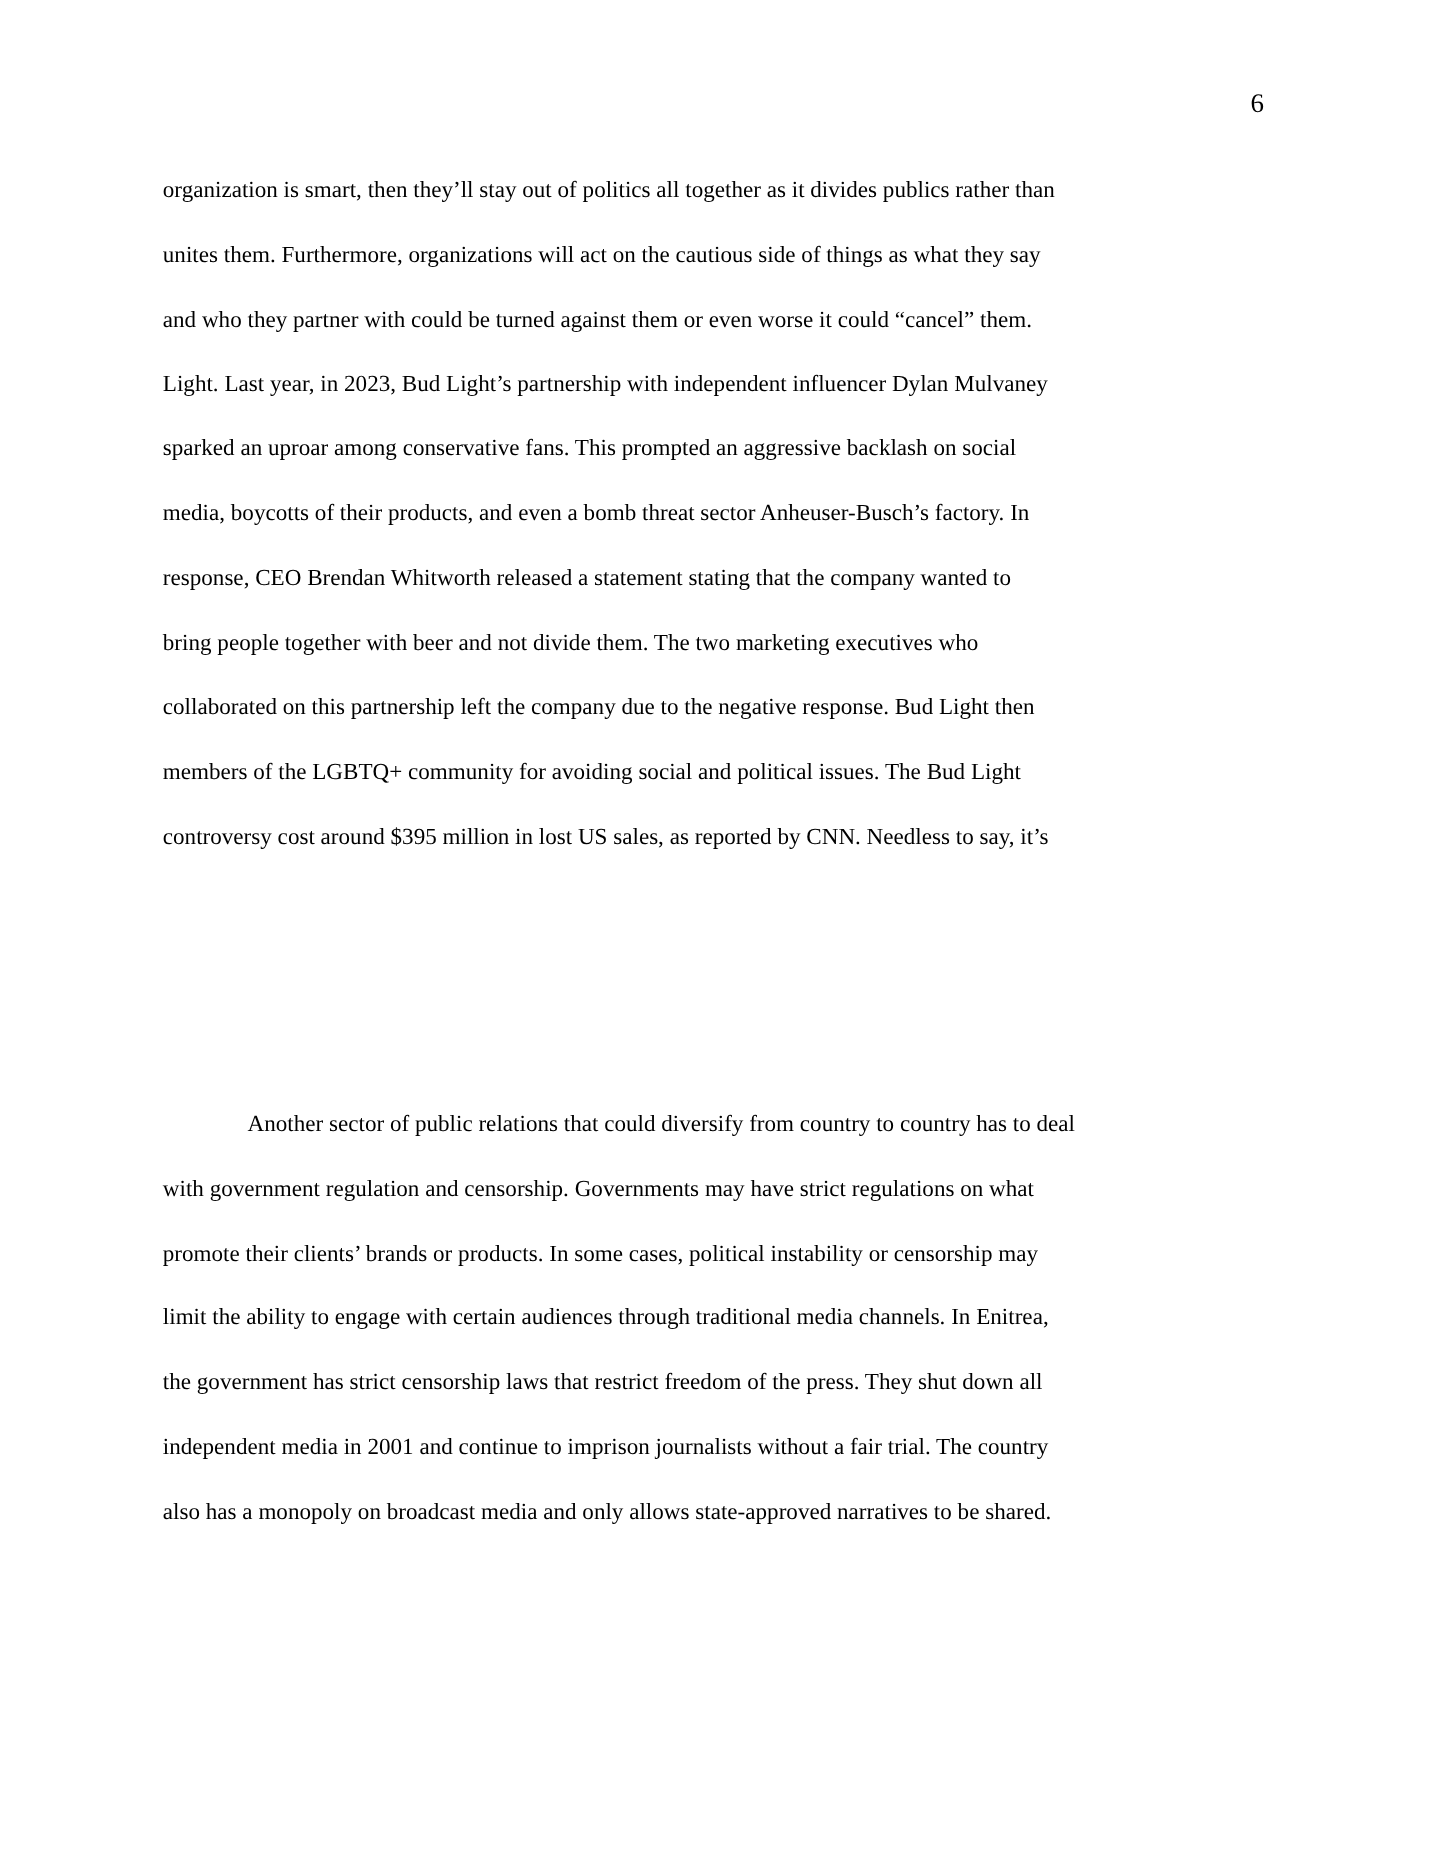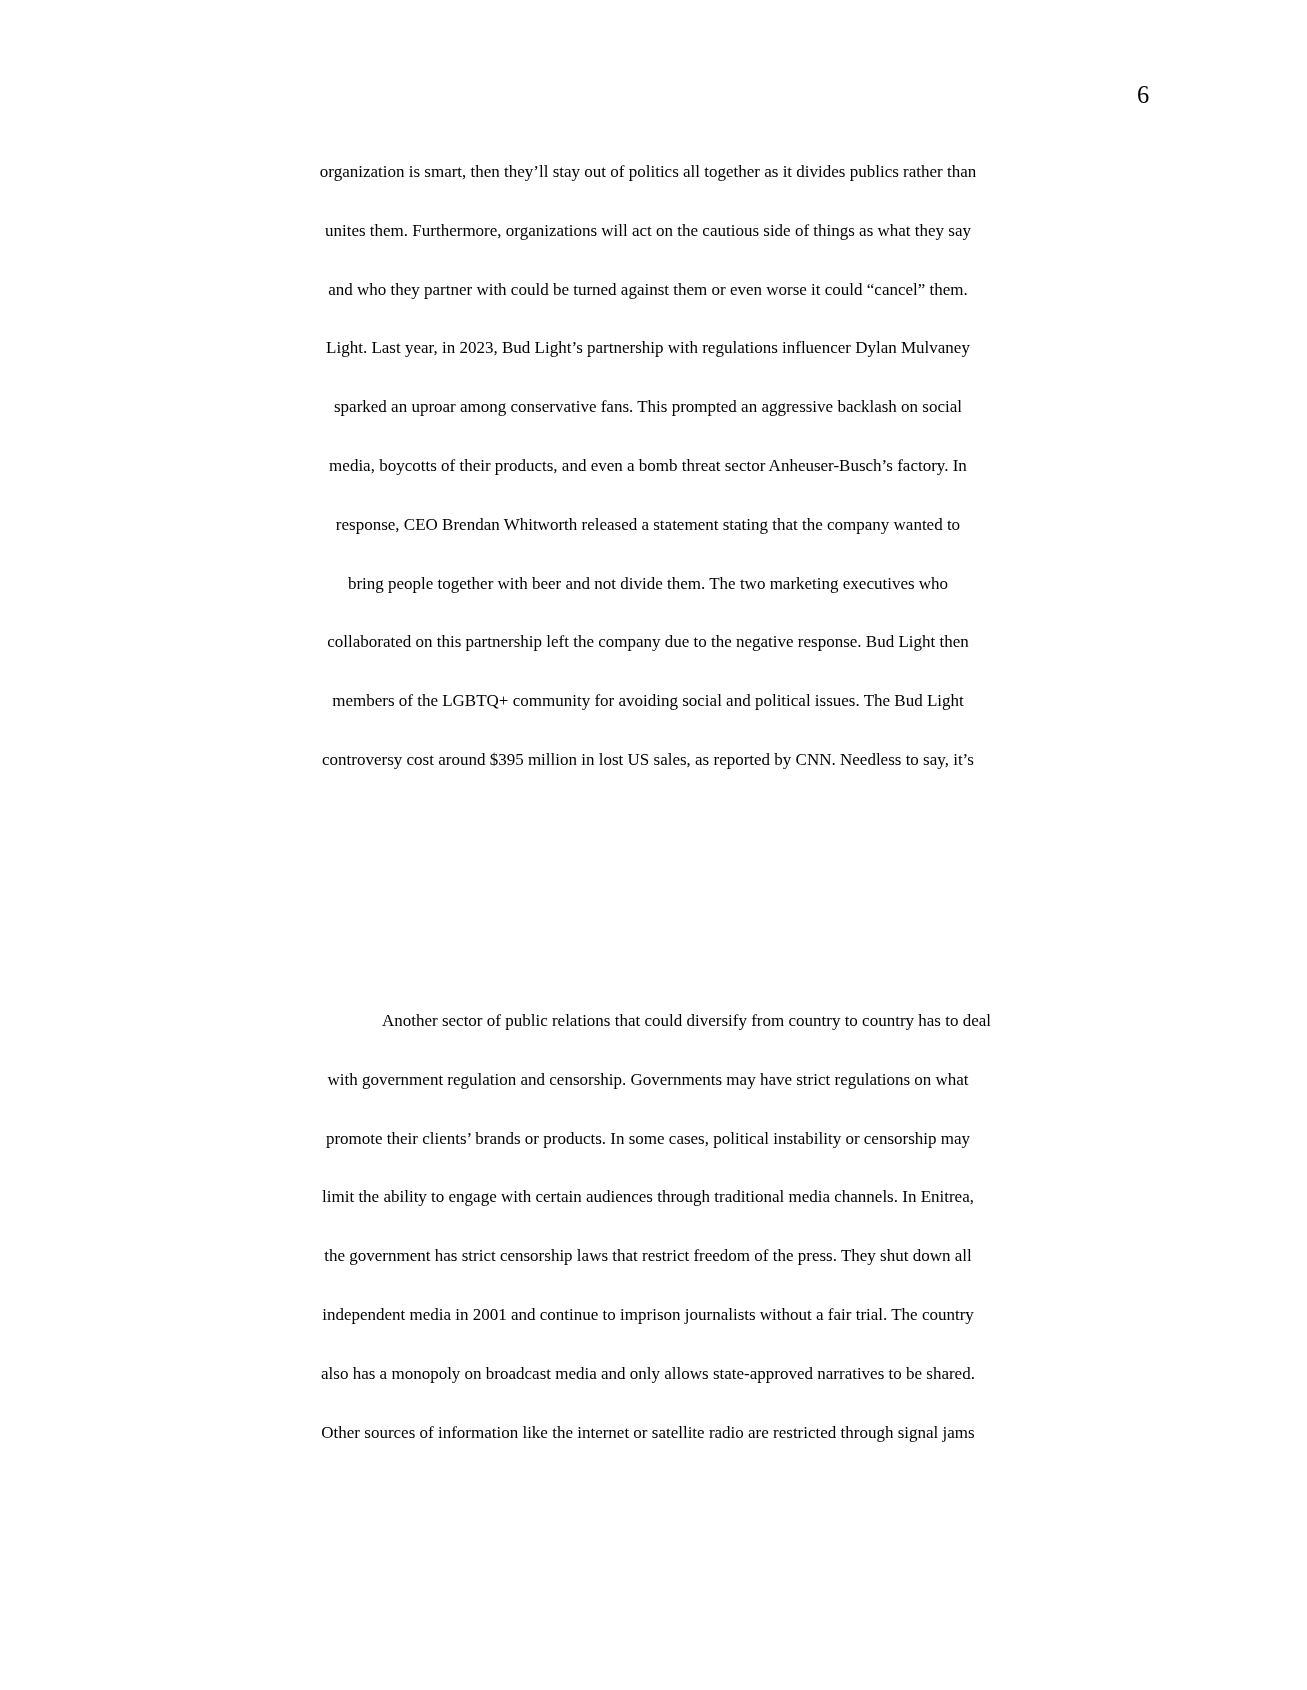--- a/index.html
+++ b/index.html
@@ -11,49 +11,48 @@
   }
   .page-number {
     position: absolute; left: 1128px; top: 80px; width: 30px;
     font-size: 24.5px; line-height: 30px; text-align: center;
   }
   .para {
     position: absolute; left: 148px; width: 1000px;
   }
   .line {
     display: block; white-space: nowrap;
-    font-size: 17px; height: 58.8px; line-height: 58.8px; text-align: center;
+    font-size: 21px; height: 58.8px; line-height: 58.8px;
   }
   .line.indent { padding-left: 77px; }
   #para-1 { top: 143px; }
   #para-2 { top: 992px; }
 </style>
 </head>
 <body>
 
 <div class="page">
   <div class="page-number">6</div>
 
   <div class="para" id="para-1">
     <span class="line">organization is smart, then they’ll stay out of politics all together as it divides publics rather than</span>
     <span class="line">unites them. Furthermore, organizations will act on the cautious side of things as what they say</span>
     <span class="line">and who they partner with could be turned against them or even worse it could “cancel” them.</span>
-    <span class="line">Light. Last year, in 2023, Bud Light’s partnership with regulations influencer Dylan Mulvaney</span>
+    <span class="line">Light. Last year, in 2023, Bud Light’s partnership with independent influencer Dylan Mulvaney</span>
     <span class="line">sparked an uproar among conservative fans. This prompted an aggressive backlash on social</span>
     <span class="line">media, boycotts of their products, and even a bomb threat sector Anheuser-Busch’s factory. In</span>
     <span class="line">response, CEO Brendan Whitworth released a statement stating that the company wanted to</span>
     <span class="line">bring people together with beer and not divide them. The two marketing executives who</span>
     <span class="line">collaborated on this partnership left the company due to the negative response. Bud Light then</span>
     <span class="line">members of the LGBTQ+ community for avoiding social and political issues. The Bud Light</span>
     <span class="line">controversy cost around $395 million in lost US sales, as reported by CNN. Needless to say, it’s</span>
   </div>
 
   <div class="para" id="para-2">
     <span class="line indent">Another sector of public relations that could diversify from country to country has to deal</span>
     <span class="line">with government regulation and censorship. Governments may have strict regulations on what</span>
     <span class="line">promote their clients’ brands or products. In some cases, political instability or censorship may</span>
     <span class="line">limit the ability to engage with certain audiences through traditional media channels. In Enitrea,</span>
     <span class="line">the government has strict censorship laws that restrict freedom of the press. They shut down all</span>
     <span class="line">independent media in 2001 and continue to imprison journalists without a fair trial. The country</span>
     <span class="line">also has a monopoly on broadcast media and only allows state-approved narratives to be shared.</span>
-    <span class="line">Other sources of information like the internet or satellite radio are restricted through signal jams</span>
   </div>
 </div>
 
 </body></html>

